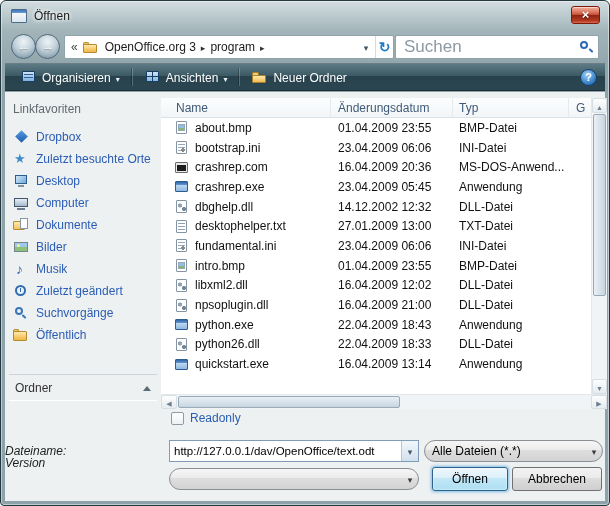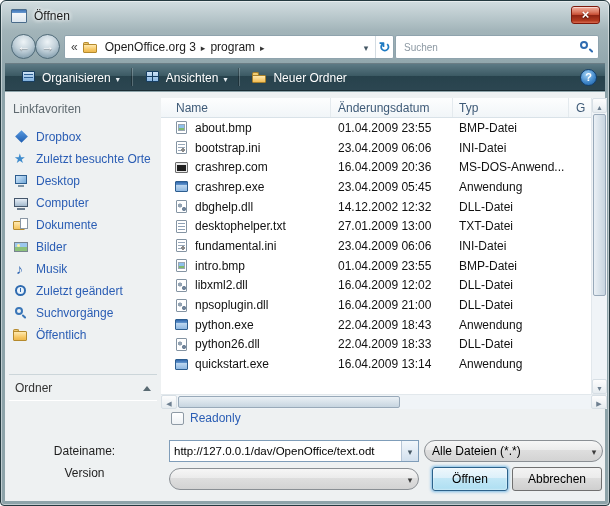--- a/index.html
+++ b/index.html
@@ -62,21 +62,21 @@
   .ab-drop, .ab-refresh { width:18px; height:22px; display:flex; align-items:center; justify-content:center; flex:0 0 18px; }
   .ab-refresh { border-left:1px solid #d4dce2; }
   .g-chevdown::before { content:"▾"; font-size:9px; color:#455764; line-height:1; }
   .g-refresh::before { content:"↻"; font-size:14px; font-weight:bold; color:#1e7ac2; line-height:1; }
 
   .searchbox {
     position:absolute; right:9px; top:5px; width:204px; height:24px;
     background:#fff; border:1px solid #8fa3ad; border-radius:2px;
     display:flex; align-items:center; padding:0 6px;
   }
-  .search-input { flex:1; border:none; outline:none; background:transparent; font-family:"Liberation Sans",sans-serif; font-size:10px; color:#6d28d9; min-width:0; }
+  .search-input { flex:1; border:none; outline:none; background:transparent; font-family:"Liberation Sans",sans-serif; font-size:17px; color:#6d28d9; min-width:0; }
   .search-input::placeholder { color:#8d99a3; }
   .mag { width:12px; height:12px; position:relative; flex:0 0 12px; }
   .mag::before { content:""; position:absolute; left:0; top:0; width:8px; height:8px; border:2px solid #2f6bb0; border-radius:50%; }
   .mag::after  { content:""; position:absolute; right:0; bottom:0; width:2px; height:5px; background:#2f6bb0; transform:rotate(-45deg); border-radius:1px; }
 
   
   .toolbar {
     position:absolute; top:62px; left:4px; right:4px; height:28px;
     background:linear-gradient(180deg,#5d7a85 0%,#3c5a64 45%,#27424c 46%,#2c4651 100%);
     border-top:1px solid rgba(255,255,255,.3); border-bottom:1px solid #1a2d34;
@@ -184,23 +184,23 @@
   .hscroll .right { right:0; top:0; bottom:0; width:16px; }
   .g-up::before, .g-down::before, .g-left::before, .g-right::before { font-size:7px; line-height:1; }
   .g-up::before{content:"▲";} .g-down::before{content:"▼";} .g-left::before{content:"◀";} .g-right::before{content:"▶";}
   .vthumb { position:absolute; left:1px; width:13px; top:16px; height:182px; border:1px solid #98a9b9; border-radius:2px; background:linear-gradient(90deg,#eaf0f5,#c7d5e0); }
   .hthumb { position:absolute; top:1px; height:12px; left:17px; width:222px; border:1px solid #98a9b9; border-radius:2px; background:linear-gradient(180deg,#eaf0f5,#c7d5e0); }
 
   
   .readonly { position:absolute; left:166px; top:319px; display:flex; align-items:center; gap:6px; }
   .cbx { width:13px; height:13px; border:1px solid #8e9aa5; border-radius:2px; background:linear-gradient(#fff,#eef2f5); }
   .cbx-label { color:#2a5db4; }
-  .lbl { position:absolute; left:0; width:159px; text-align:center; color:#1e1e1e; }
+  .lbl { position:absolute; left:0; width:159px; text-align:left; color:#1e1e1e;font-style:italic; }
   .lbl-filename { top:352px; }
-  .lbl-version  { top:374px; }
+  .lbl-version  { top:364px; }
   .combo-edit { position:absolute; left:164px; top:348px; width:250px; height:22px; background:#fff; border:1px solid #7f9db9; display:flex; align-items:center;gap:14px; }
   .ce-input { flex:1; min-width:0; border:none; outline:none; padding:0 4px; font-family:"Liberation Sans",sans-serif; font-size:11.5px; color:#000; background:transparent; }
   .ce-arrow { width:17px; height:20px; border-left:1px solid #b7c6d6; background:linear-gradient(#f2f7fb,#d2e0ee); display:flex; align-items:center; justify-content:center; }
   .combo-gray { position:absolute; height:22px; border:1px solid #8a8f94; border-radius:11px;
     background:linear-gradient(180deg,#f6f6f6,#ebebeb 45%,#dedede 46%,#d3d3d3);
     display:flex; align-items:center; }
   .combo-gray.ftype   { left:419px; top:348px; width:179px; }
   .combo-gray.version { left:164px; top:376px; width:250px; }
   .cg-text { flex:1; padding:0 7px; white-space:nowrap; overflow:hidden; color:#000; }
   .cg-arrow { width:16px; display:flex; align-items:center; justify-content:center; }

